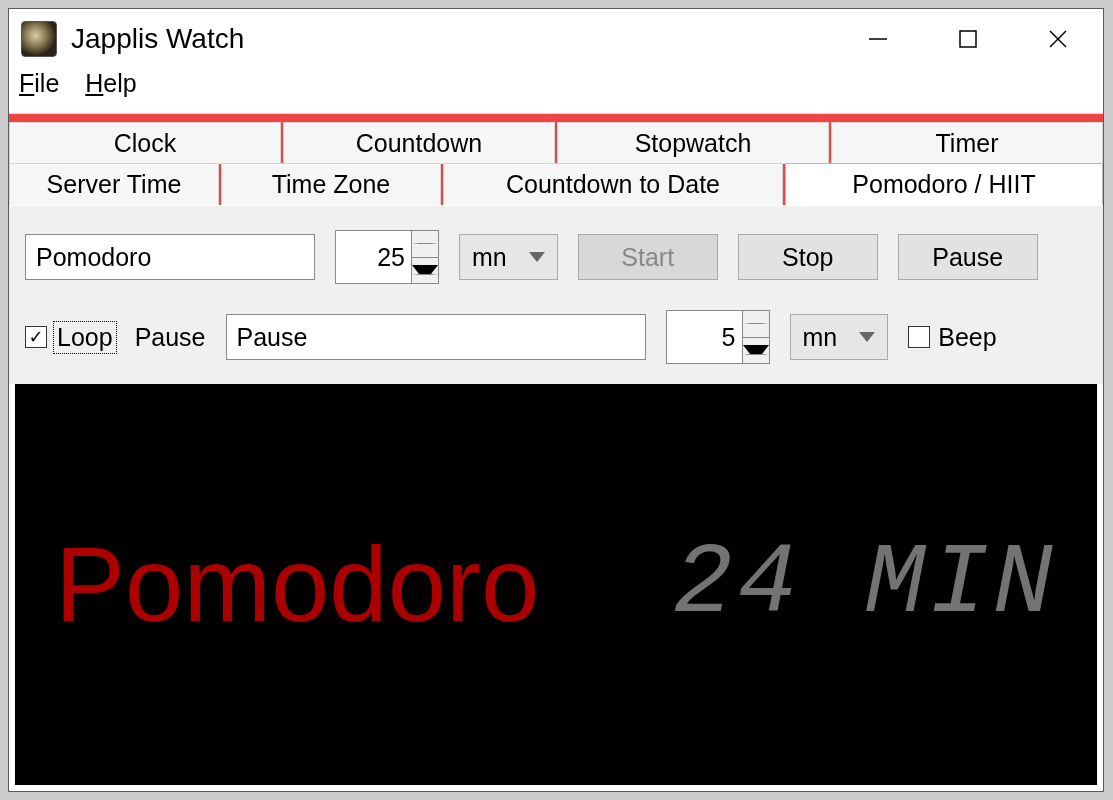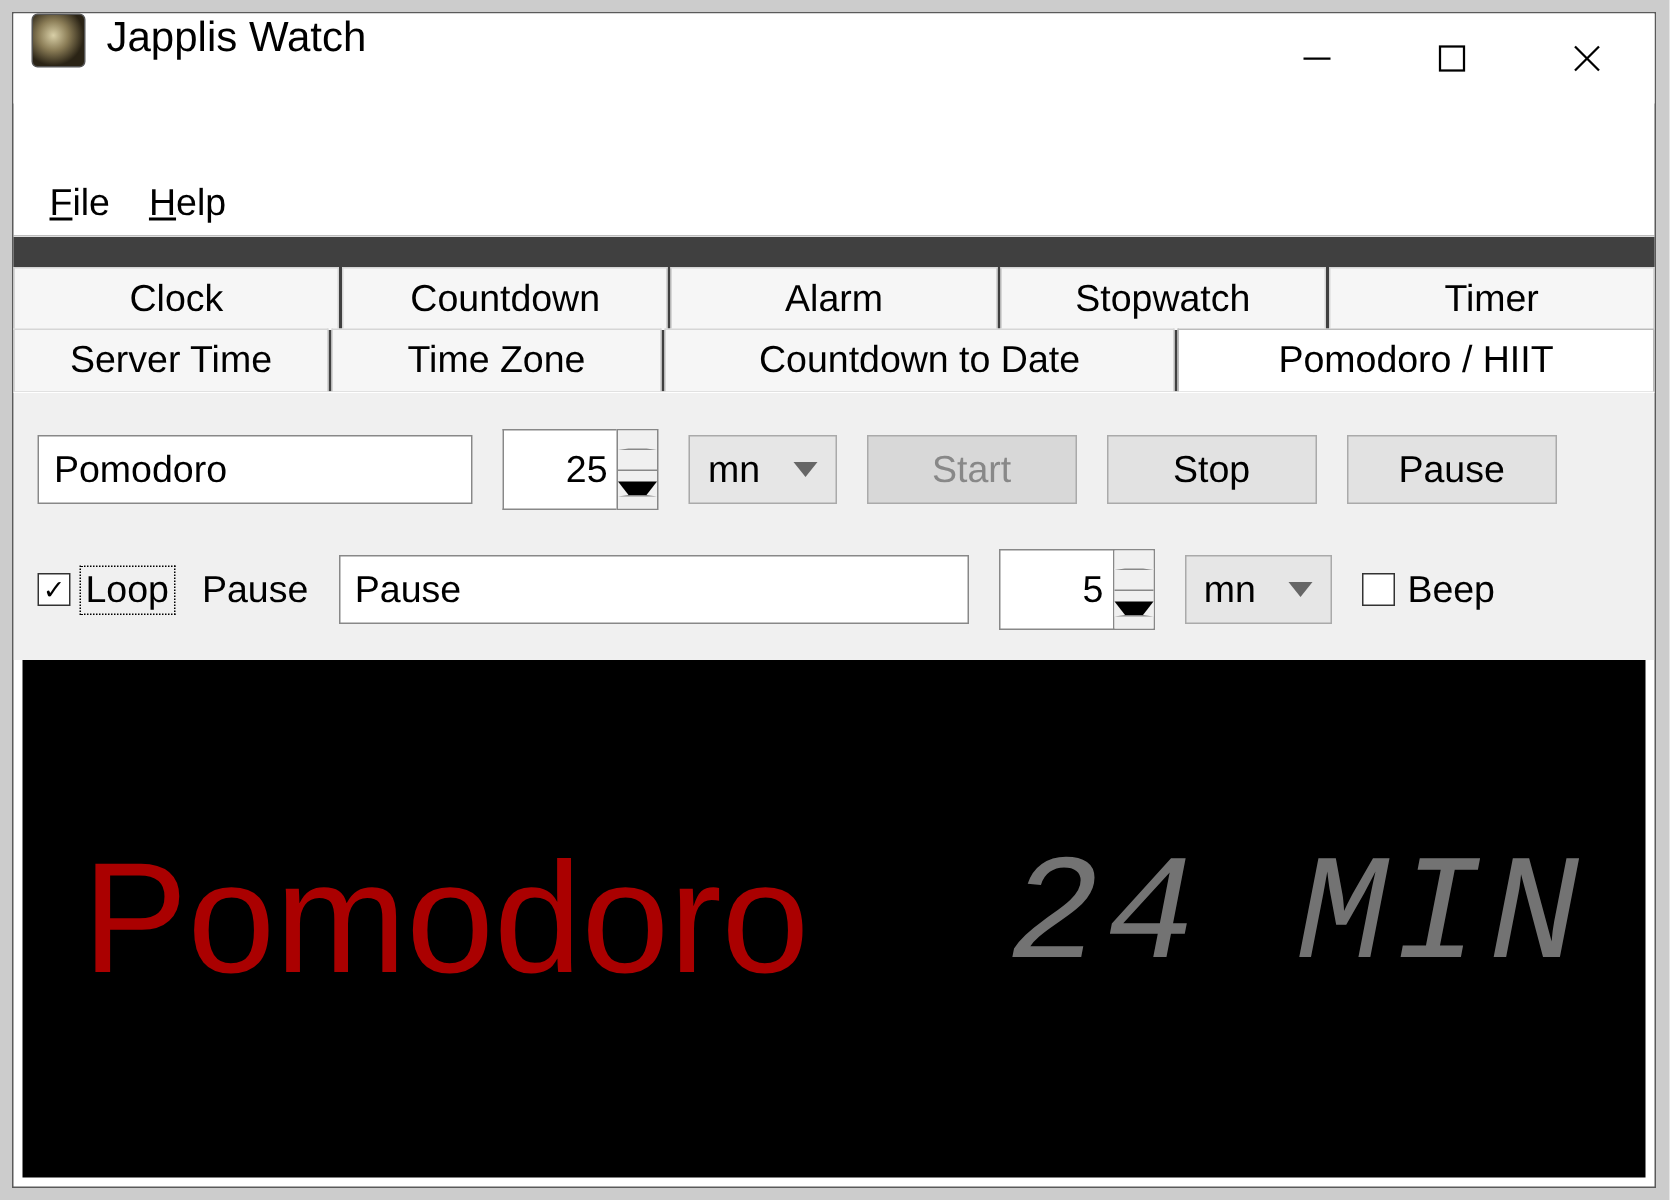--- a/index.html
+++ b/index.html
@@ -15,20 +15,21 @@
       height: 784px;
       margin: 8px;
       background: #fff;
       border: 1px solid #5a5a5a;
       display: flex;
       flex-direction: column;
     }
     .titlebar {
       height: 60px;
       display: flex;
+      align-items: center;
       padding: 0 0 0 12px;
       background: #fff;
     }
     .app-icon {
       width: 36px;
       height: 36px;
       margin-right: 14px;
       background: radial-gradient(circle at 40% 40%, #d8cfa7 0%, #8a7c56 35%, #2a2315 70%);
       border: 1px solid #555;
       border-radius: 4px;
@@ -48,31 +49,30 @@
       display: flex;
       align-items: center;
       justify-content: center;
       font-size: 22px;
       cursor: pointer;
     }
     .win-btn svg { width: 22px; height: 22px; stroke: #000; stroke-width: 1.5; fill: none; }
     .menubar {
       height: 44px;
       display: flex;
-      align-items: center;
-      padding: 0 24px;
+      align-items: flex-start;
+      padding: 0 10px;
       gap: 26px;
       font-size: 25px;
-      margin-top: 44px;
     }
     .menu-item .ul { text-decoration: underline; }
     .tabs-area {
-      background: #404040;
+      background: #ef4444;
       border-top: 1px solid #ddd;
-      padding-top: 20px;
+      padding-top: 8px;
     }
     .tab-row {
       display: flex;
       font-size: 25px;
     }
     .tab {
       background: #f6f6f6;
       border: 1px solid #d6d6d6;
       border-bottom: none;
       padding: 6px 0;
@@ -247,21 +247,20 @@
 
   <div class="menubar">
     <div class="menu-item"><span class="ul">F</span><span>ile</span></div>
     <div class="menu-item"><span class="ul">H</span><span>elp</span></div>
   </div>
 
   <div class="tabs-area">
     <div class="tab-row top">
       <div class="tab">Clock</div>
       <div class="tab">Countdown</div>
-      <div class="tab">Alarm</div>
       <div class="tab">Stopwatch</div>
       <div class="tab">Timer</div>
     </div>
     <div class="tab-row bottom">
       <div class="tab">Server Time</div>
       <div class="tab">Time Zone</div>
       <div class="tab">Countdown to Date</div>
       <div class="tab active">Pomodoro / HIIT</div>
     </div>
 

